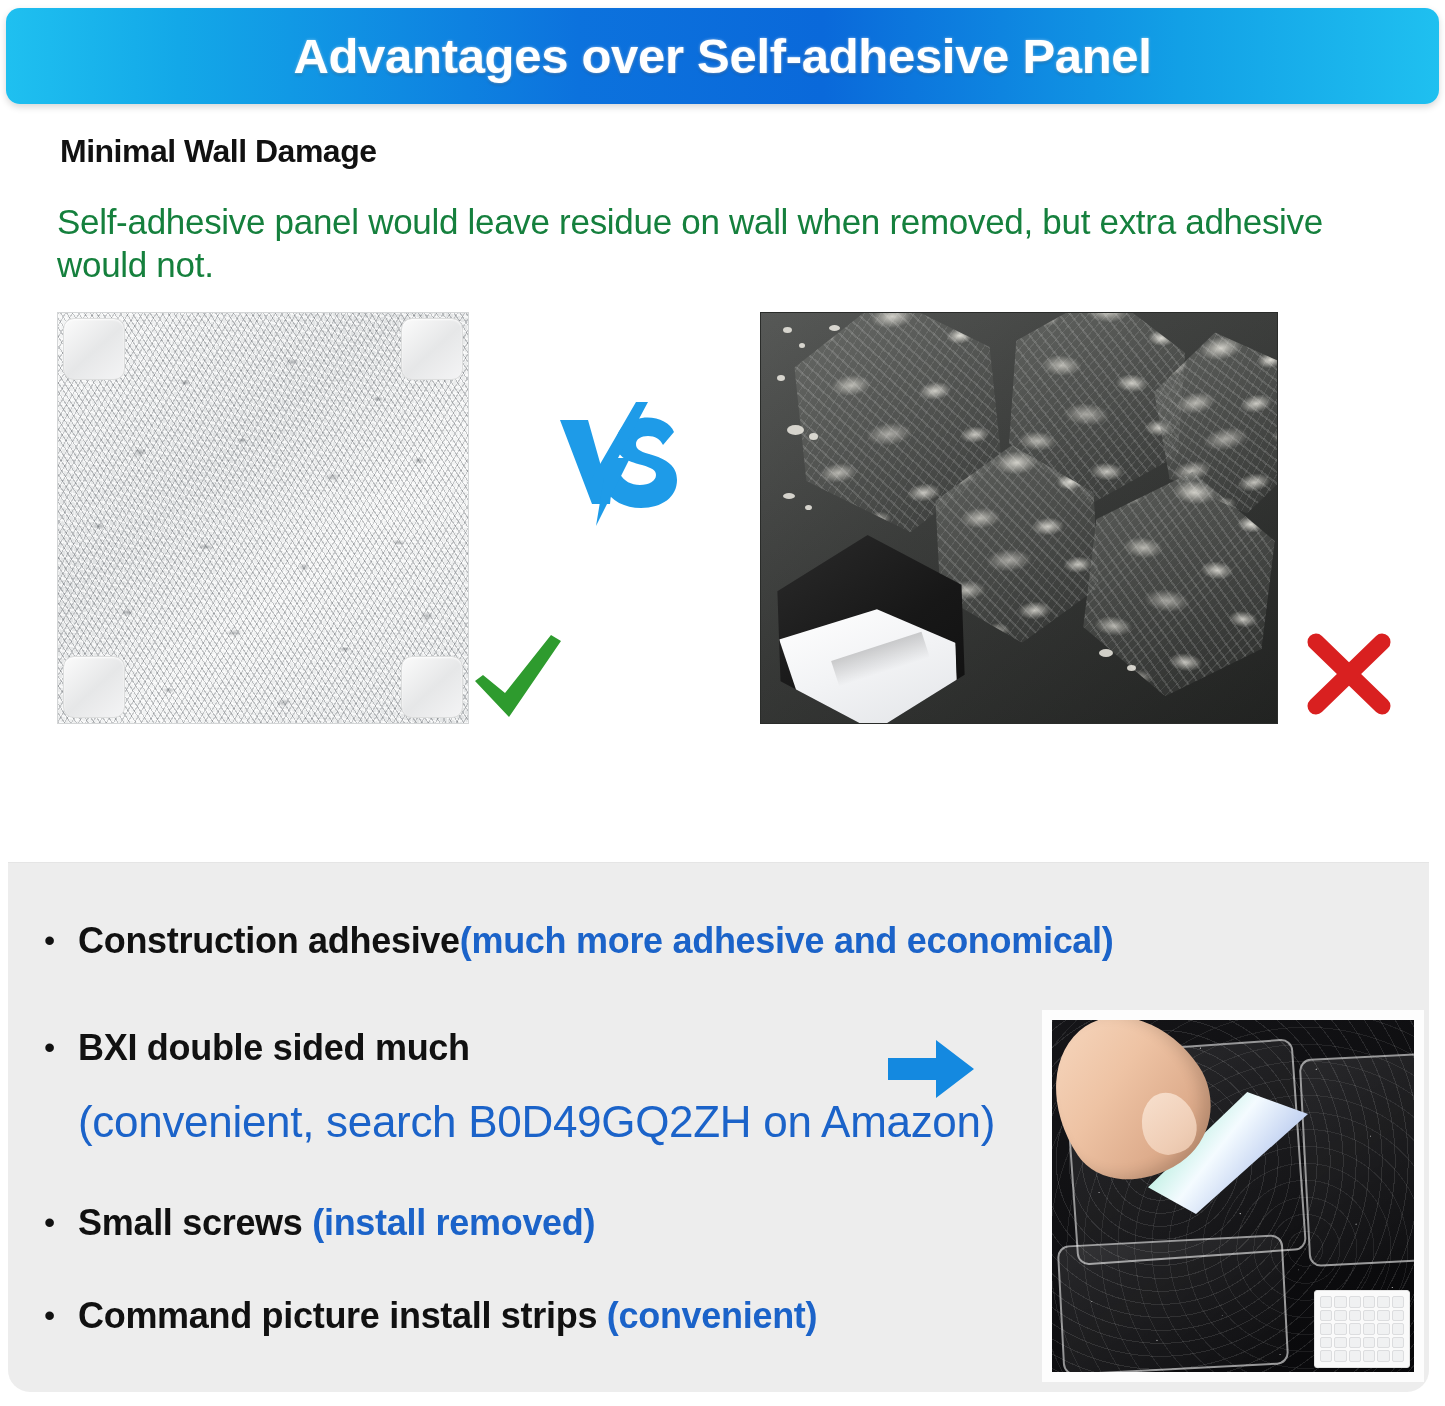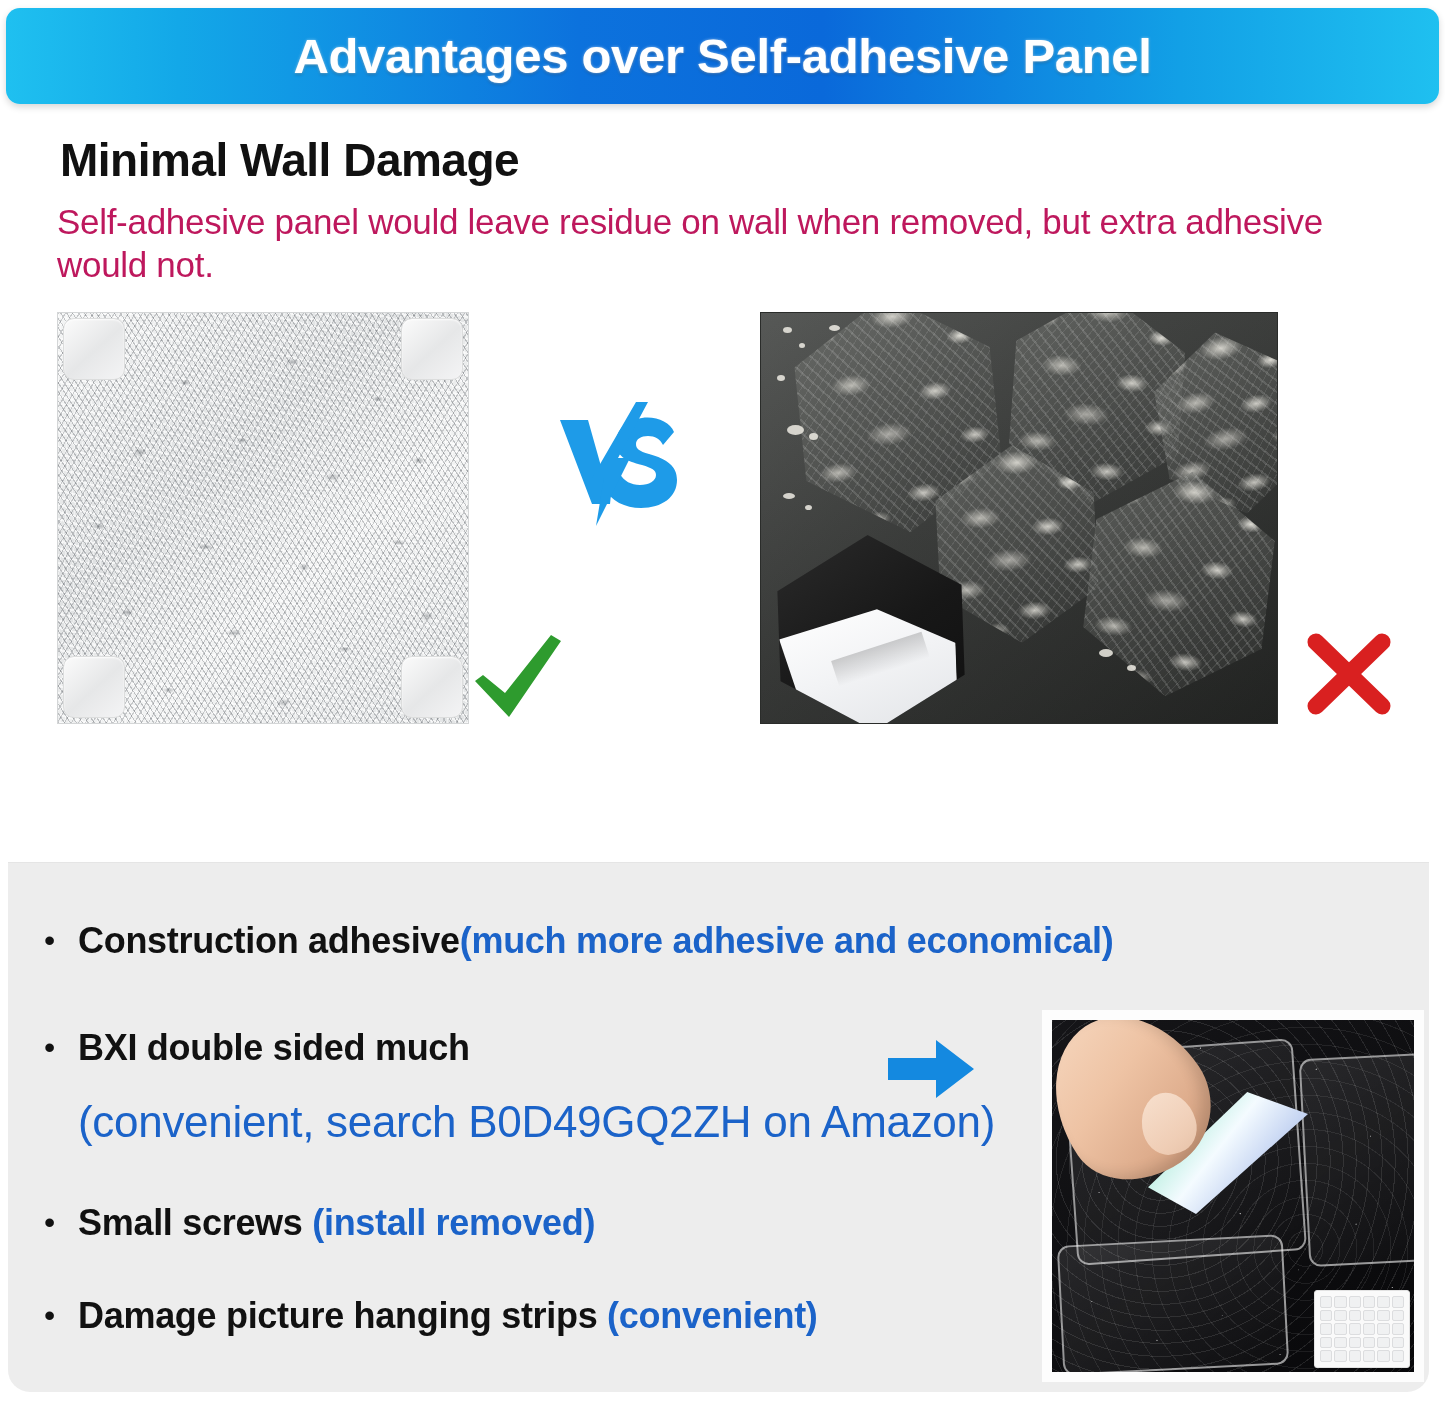--- a/index.html
+++ b/index.html
@@ -32,26 +32,26 @@
     left: 8px; top: 762px; width: 1421px; height: 100px;
     border-radius: 16px;
     padding-left: 106px;
     font-size: 44px;
     background: linear-gradient(90deg,#19c3f2 0%,#10b0ec 13%,#0a6edb 46%,#0a6edb 58%,#14a7e8 83%,#1ec6f3 100%);
   }
 
   
   #heading-minimal-damage {
     position: absolute; left: 60px; top: 133px;
-    font-size: 46px; font-weight: bold; color: #111;
+    font-size: 32px; font-weight: bold; color: #111;
     letter-spacing: -0.5px;
   }
   #paragraph-residue {
     position: absolute; left: 57px; top: 201px; width: 1330px;
-    font-size: 35px; color: #be185d; line-height: 1.22;
+    font-size: 35px; color: #15803d; line-height: 1.22;
     letter-spacing: -0.3px;
   }
 
   
   #comparison-row { position: absolute; left: 0; top: 308px; width: 1445px; height: 425px; }
 
   
   #photo-felt-panel {
     position: absolute; left: 57px; top: 4px; width: 412px; height: 412px;
     background-color: #e9eaea;
@@ -361,21 +361,21 @@
       </div>
       <div class="blue" id="bullet-2-sub">(convenient, search B0D49GQ2ZH on Amazon)</div>
 
       <div class="bullet-row" id="bullet-3">
         <span class="bullet-dot">•</span>
         <span class="bullet-text"><span>Small screws </span><span class="blue">(install removed)</span></span>
       </div>
 
       <div class="bullet-row" id="bullet-4">
         <span class="bullet-dot">•</span>
-        <span class="bullet-text"><span>Damage picture hanging strips </span><span class="blue">(convenient)</span></span>
+        <span class="bullet-text"><span>Command picture install strips </span><span class="blue">(convenient)</span></span>
       </div>
     </div>
   </div>
 
   <div id="icon-arrow-right">
     <svg viewBox="0 0 86 62" xmlns="http://www.w3.org/2000/svg">
       <path d="M0 20 L48 20 L48 2 L86 31 L48 60 L48 42 L0 42 Z" fill="#1489e0"></path>
     </svg>
   </div>
 

